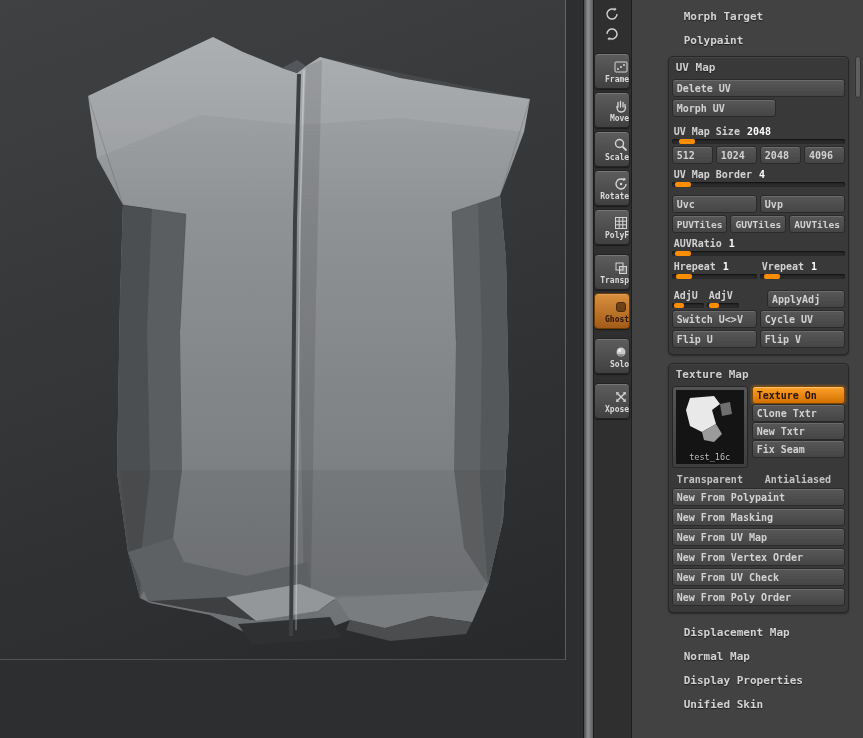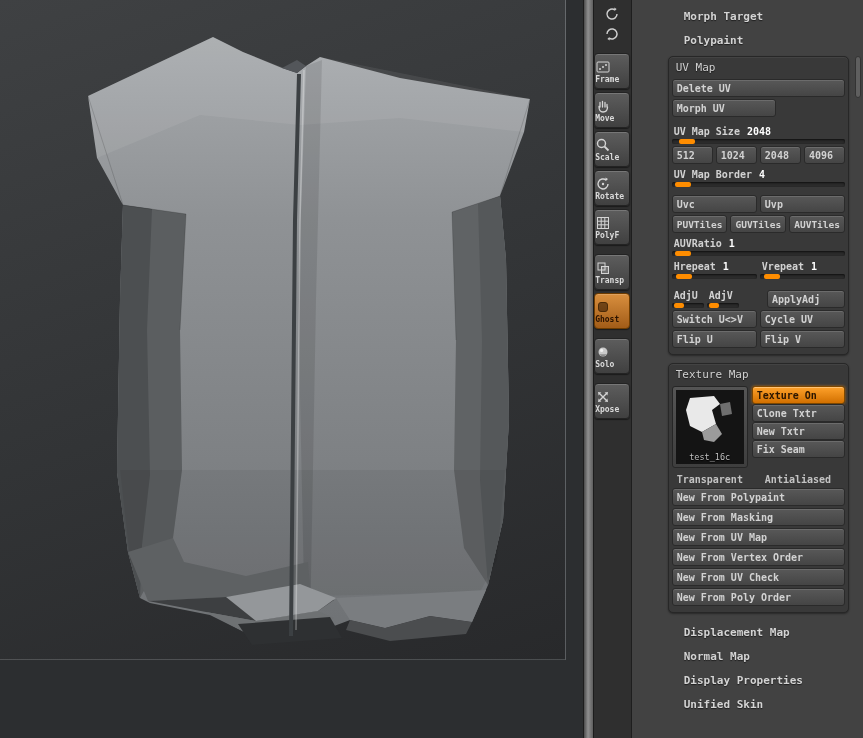--- a/index.html
+++ b/index.html
@@ -36,21 +36,21 @@
   }
   .spinbtn {
     width:26px; height:19px; display:flex; align-items:center; justify-content:center;
     margin-bottom:1px; border-radius:3px;
   }
   .toolbtn {
     width:36px; height:36px; margin-top:3px; border-radius:4px;
     background:linear-gradient(180deg,#5d5d5d,#404040);
     border:1px solid #232323;
     box-shadow:inset 0 1px 0 rgba(255,255,255,.16), 0 1px 1px rgba(0,0,0,.45);
-    display:flex; flex-direction:column; align-items:flex-start; justify-content:center; gap:1px;
+    display:flex; flex-direction:column; align-items:flex-end; justify-content:center; gap:1px;
   }
   .toolbtn .lbl { font-size:8px; line-height:8px; color:#dadada; font-weight:bold; }
   .toolbtn.active {
     background:linear-gradient(180deg,#d98f3e,#a25c18);
     border-color:#6e3c00;
   }
   .toolbtn.active .lbl { color:#2b1300; }
   .gap-lg { margin-top:9px; }
 
   
@@ -68,21 +68,21 @@
     text-shadow:0 1px 1px rgba(0,0,0,.55);
     padding-left:16px; margin-top:10px; height:14px; line-height:14px;
     cursor:default; white-space:nowrap;
   }
   .secbox {
     background:#393939; border:1px solid #272727; border-radius:5px;
     box-shadow:inset 0 1px 0 rgba(255,255,255,.05), 0 1px 2px rgba(0,0,0,.4);
     padding:2px 3px 6px 3px; margin-top:8px;
   }
   .sec-title {
-    font-size:11px; font-weight:normal; color:#d0d0d0; padding:2px 4px 3px;
+    font-size:11px; font-weight:bold; color:#d0d0d0; padding:2px 4px 3px;
     text-shadow:0 1px 1px rgba(0,0,0,.5);
   }
   .row { display:flex; gap:3px; margin-top:2px; }
   .spacer { flex:1; }
   .btn {
     height:18px; flex:1;
     background:linear-gradient(180deg,#585858,#454545);
     border:1px solid #2a2a2a; border-radius:3px;
     box-shadow:inset 0 1px 0 rgba(255,255,255,.12);
     color:#d2d2d2; font-size:10px; font-weight:bold;

